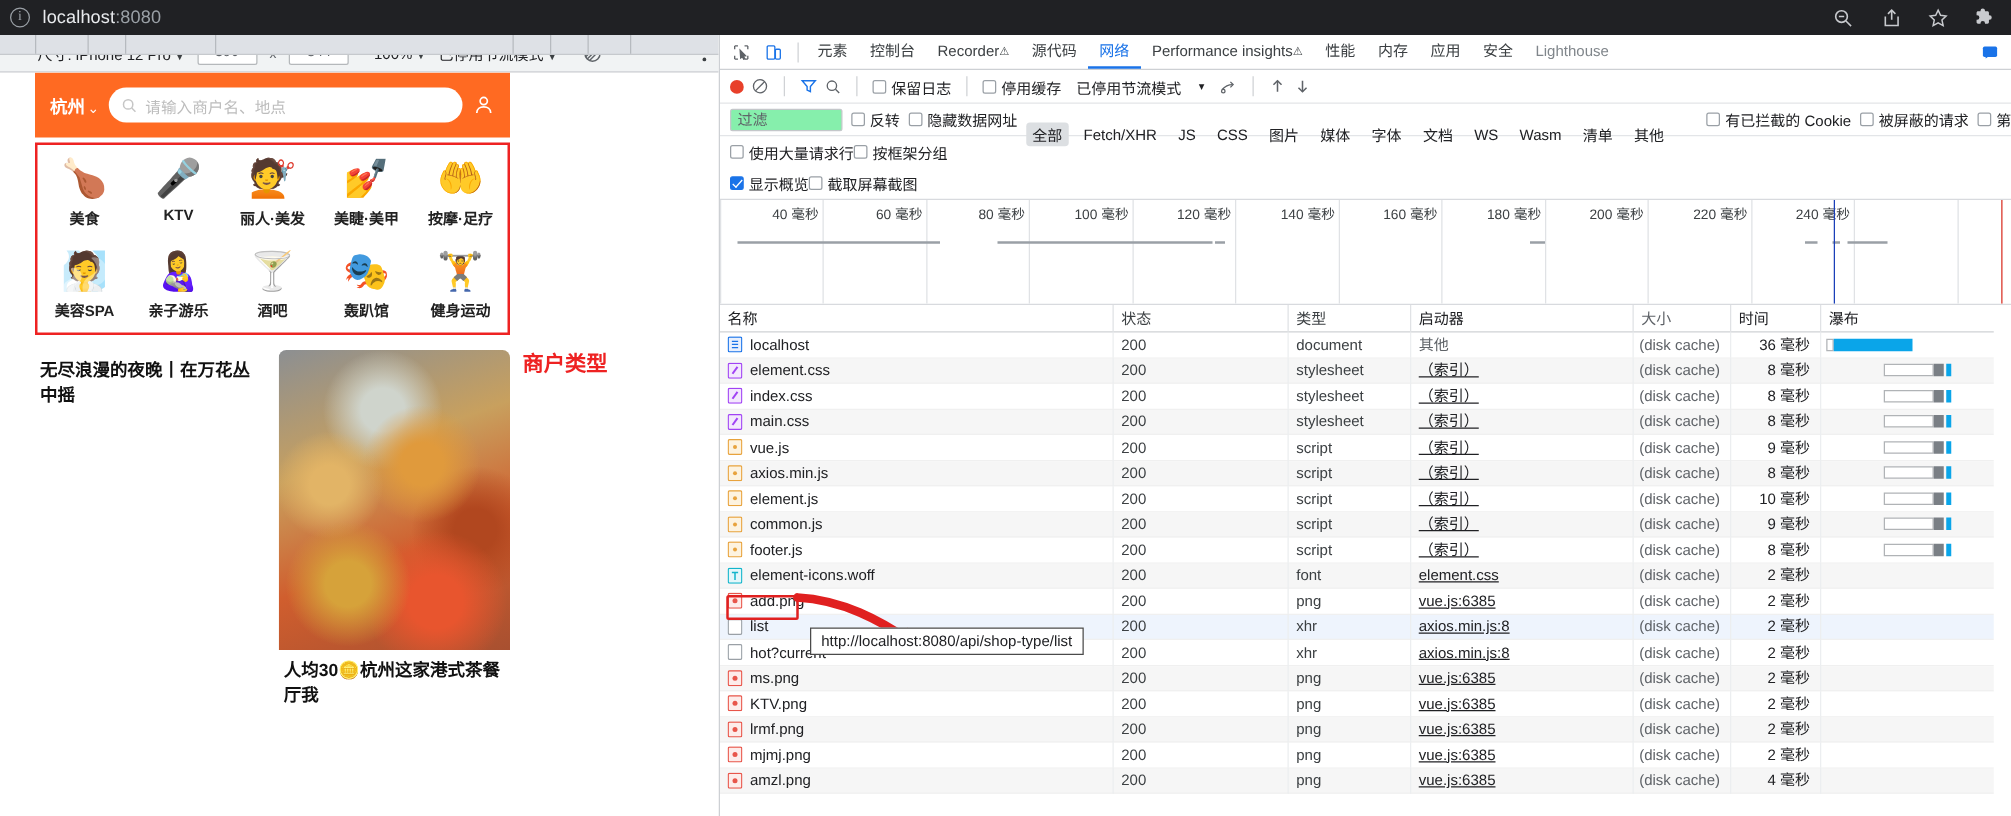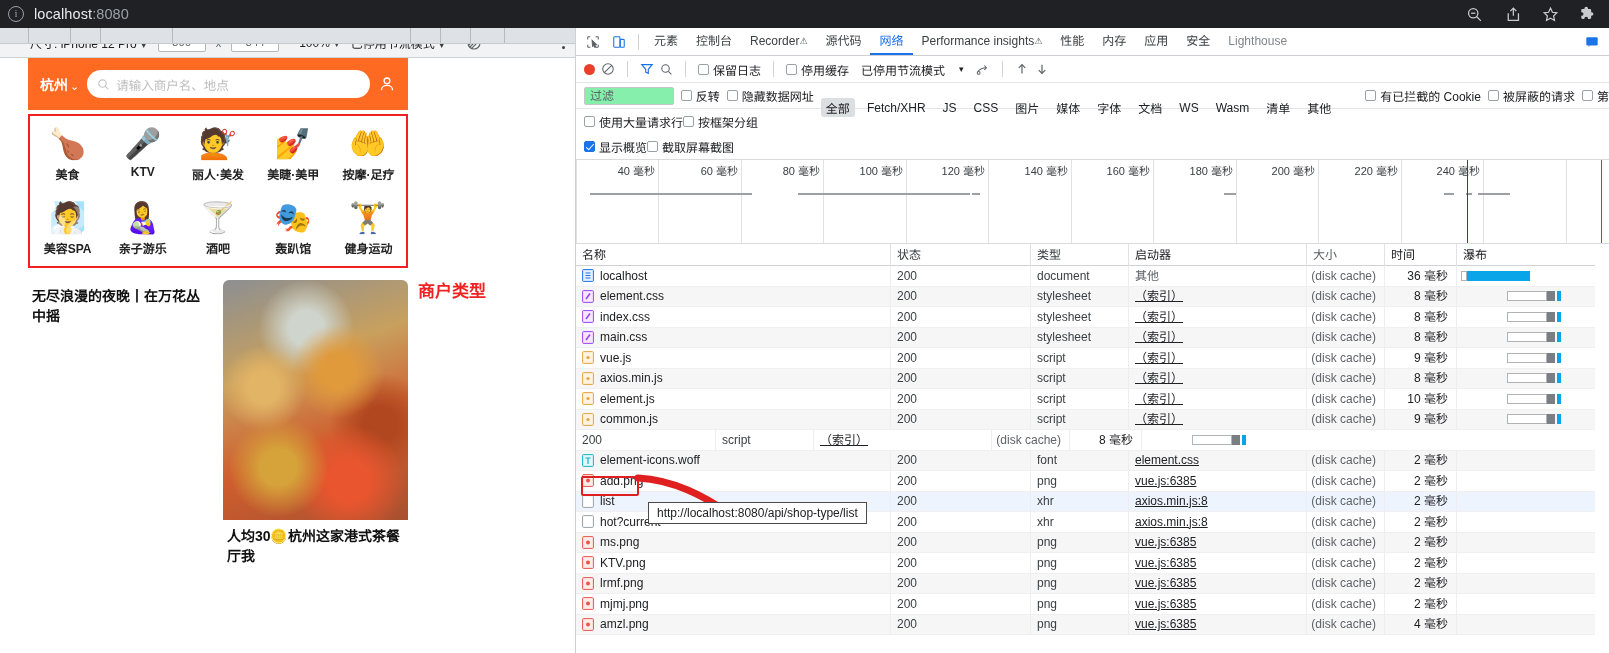--- a/index.html
+++ b/index.html
@@ -742,20 +742,27 @@
           <div class="td c-init"><span class="init-link">（索引）</span></div>
           <div class="td c-size">(disk cache)</div>
           <div class="td c-time">9 毫秒</div>
           <div class="td c-wf">
             <div class="wf-pill wf-hollow" style="left:50px;width:40px"></div>
             <div class="wf-pill wf-gray" style="left:90px;width:8px"></div>
             <div class="wf-pill wf-blue" style="left:100px;width:4px"></div>
           </div>
         </div>
         <div class="net-row">
+          <div class="td c-name">
+            <svg class="fico" viewBox="0 0 12 13" fill="none" stroke="#e8a33d" stroke-width="1">
+              <rect x="0.6" y="0.6" width="10.8" height="11.8" rx="1" fill="#fdf3e0"></rect>
+              <circle cx="6" cy="6.5" r="1.6" fill="#e8a33d" stroke="none"></circle>
+            </svg>
+            <span>footer.js</span>
+          </div>
           <div class="td c-status">200</div>
           <div class="td c-type">script</div>
           <div class="td c-init"><span class="init-link">（索引）</span></div>
           <div class="td c-size">(disk cache)</div>
           <div class="td c-time">8 毫秒</div>
           <div class="td c-wf">
             <div class="wf-pill wf-hollow" style="left:50px;width:40px"></div>
             <div class="wf-pill wf-gray" style="left:90px;width:8px"></div>
             <div class="wf-pill wf-blue" style="left:100px;width:4px"></div>
           </div>

